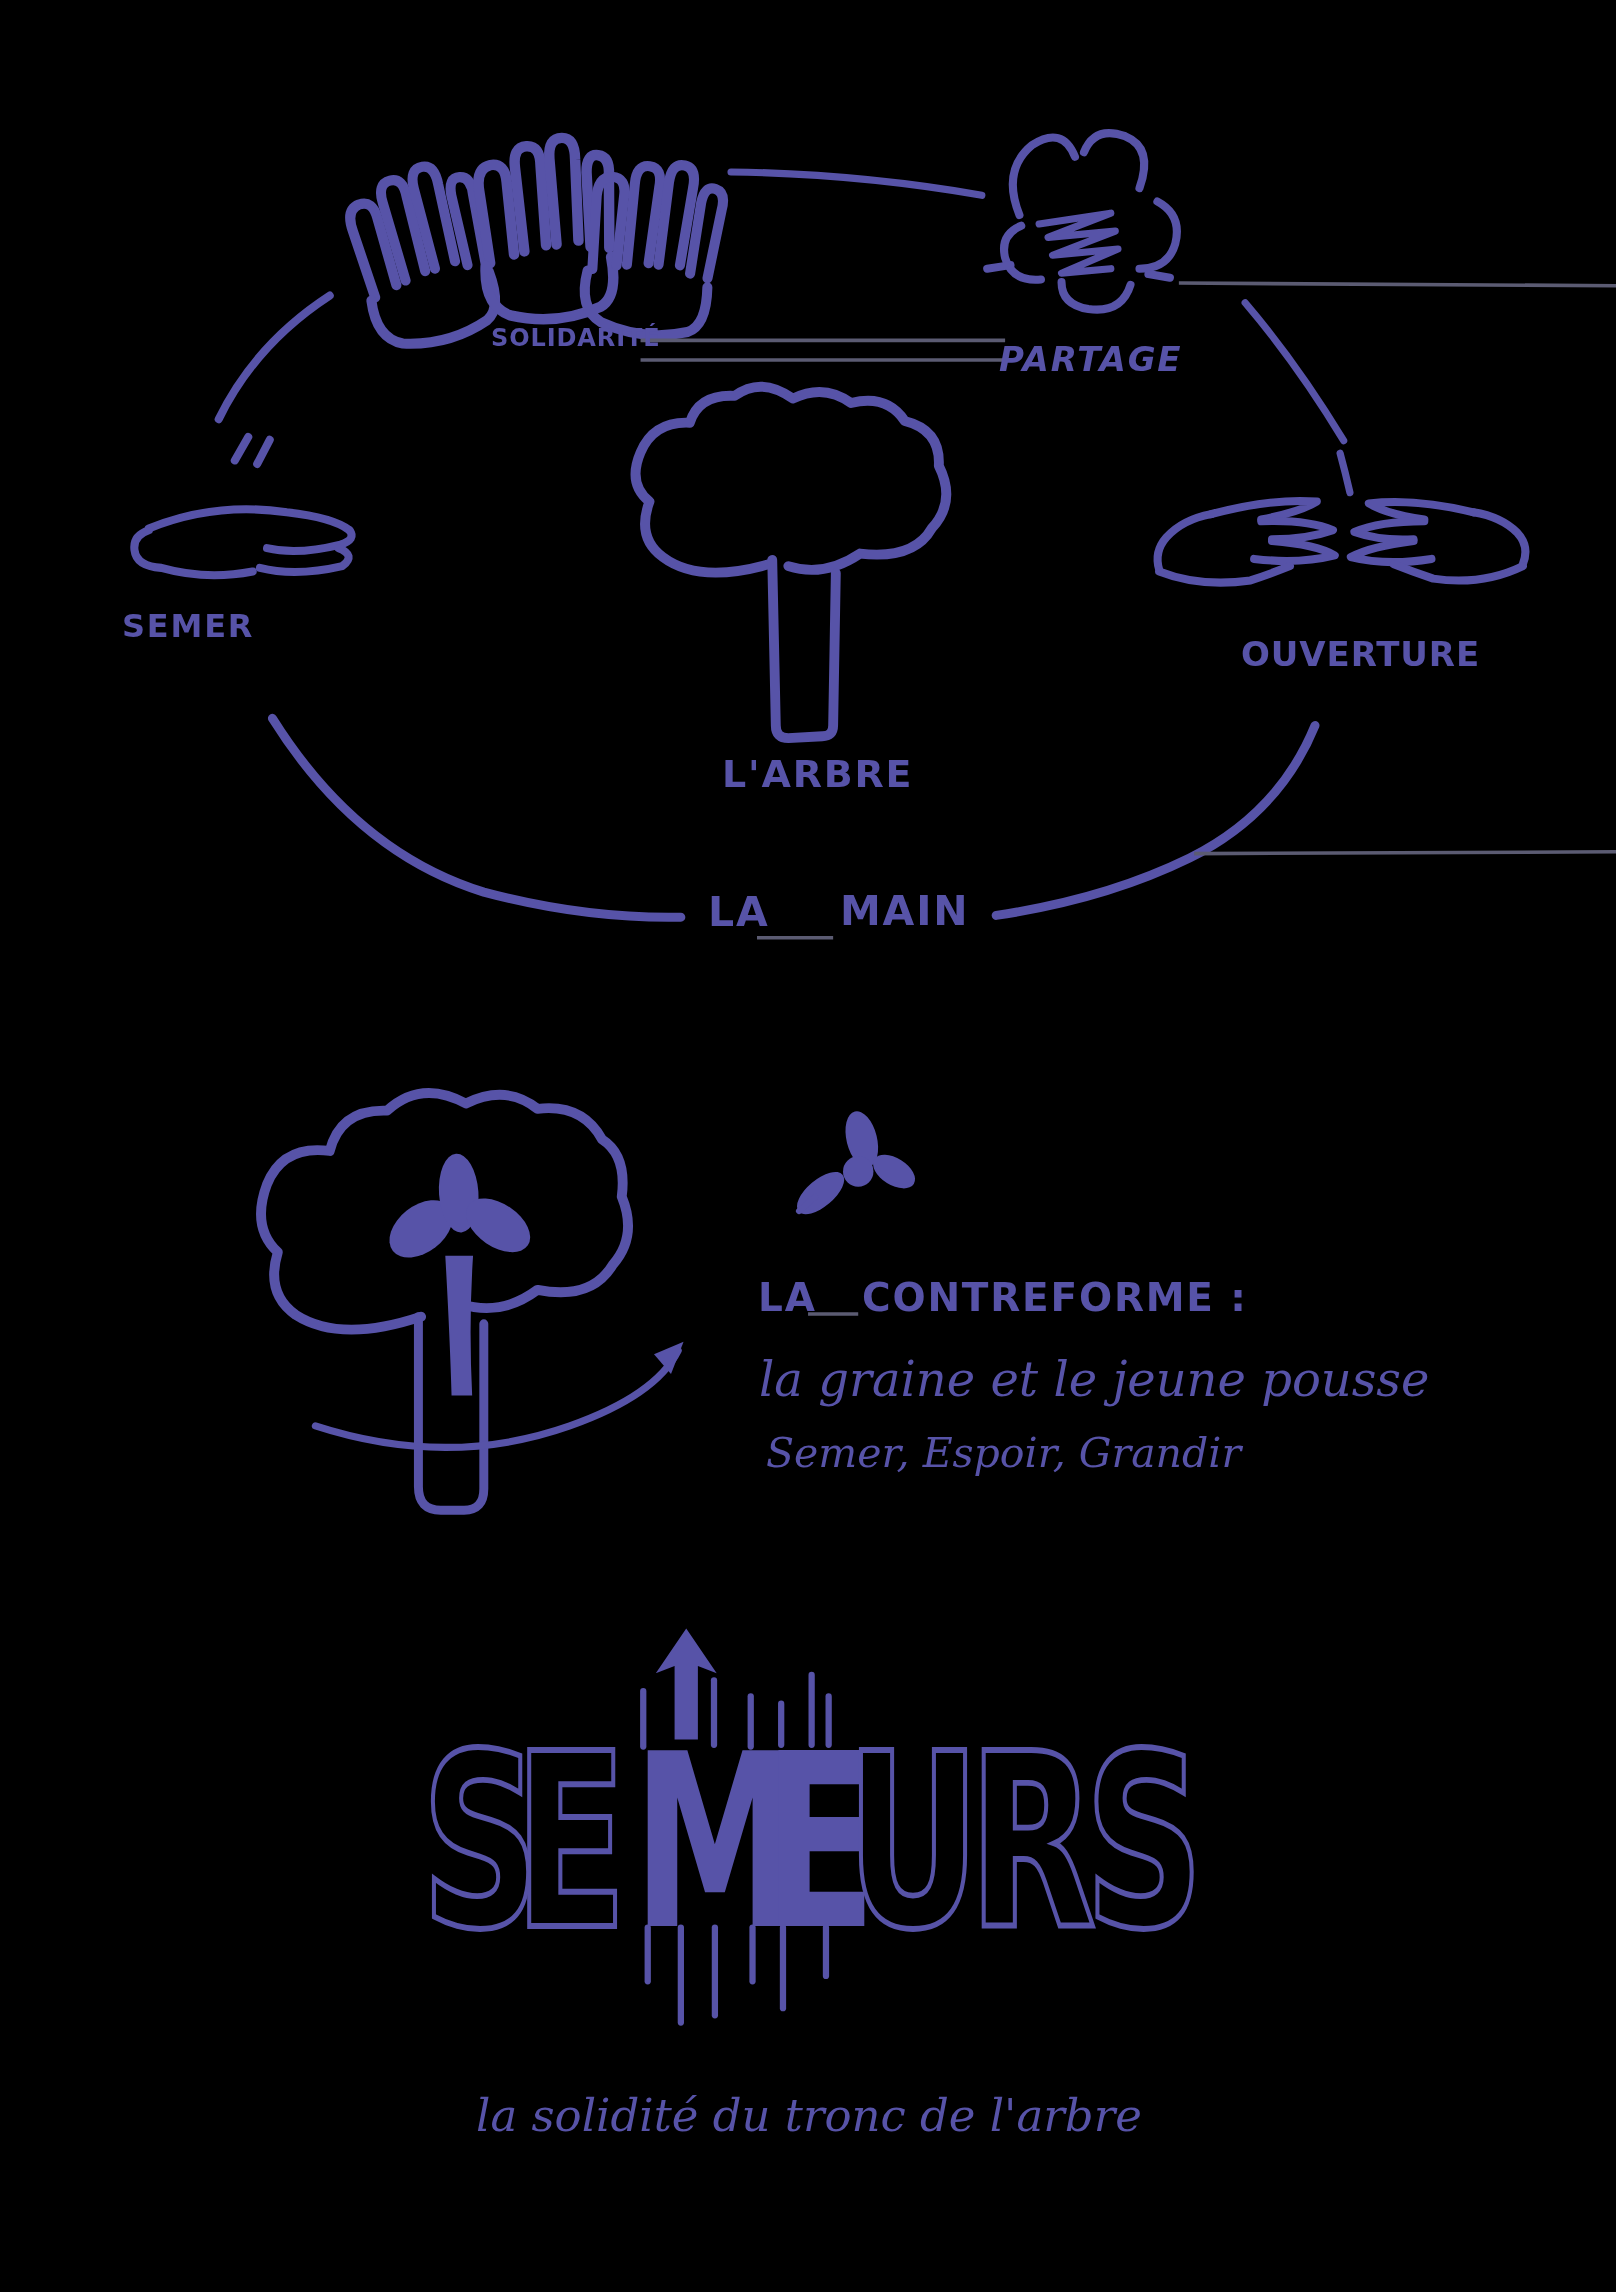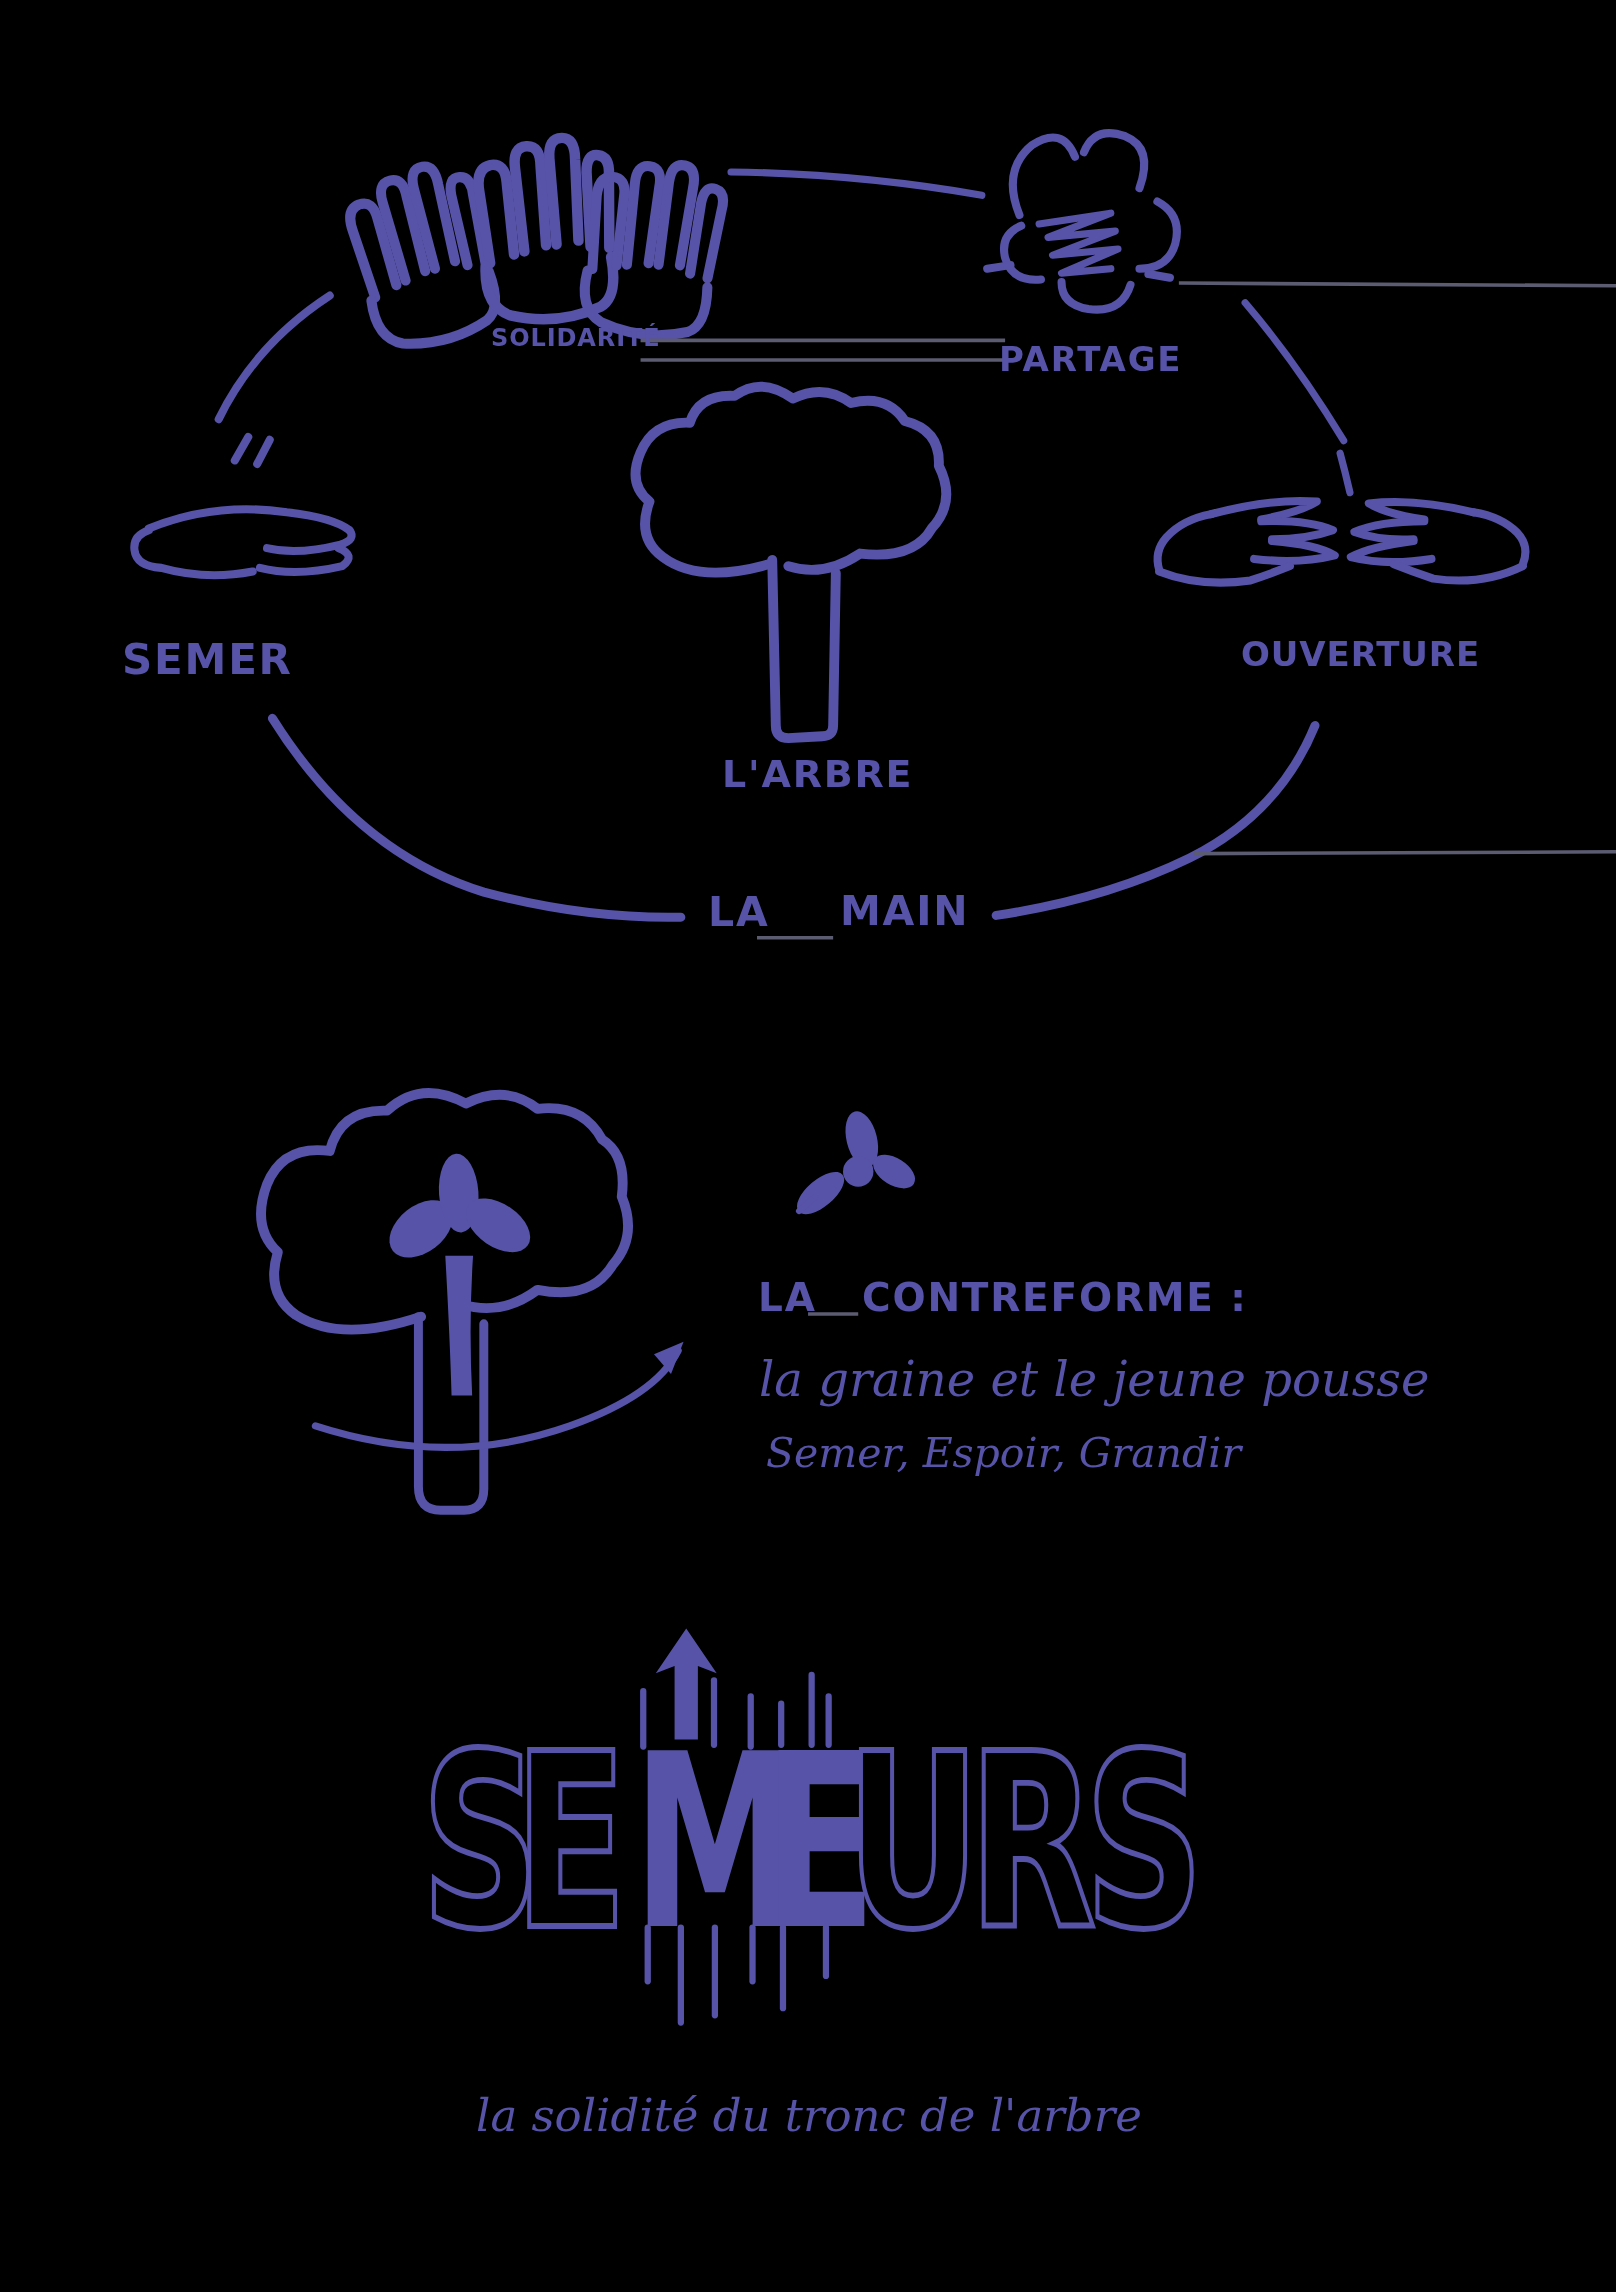--- a/index.html
+++ b/index.html
@@ -133,23 +133,23 @@
       <text x="470" y="0" textLength="230" fill="none" stroke="#5753a8" stroke-width="5" vector-effect="non-scaling-stroke">SE</text>
       <text x="706" y="0" textLength="140" fill="#5753a8">M</text>
       <text x="852" y="0" textLength="86" fill="#5753a8">E</text>
       <text x="944" y="0" textLength="400" fill="none" stroke="#5753a8" stroke-width="5" vector-effect="non-scaling-stroke">URS</text>
     </g>
   </g>
 </svg>
 
 <div class="lbl" style="left:491px;top:324px;font-size:24px;letter-spacing:0.9px;">SOLIDARITÉ</div>
 
-<div class="lbl" style="left:999px;top:339px;font-size:34px;">PARTAGE</div>
+<div class="lbl" style="left:999px;top:339px;font-size:34px;font-style:italic;">PARTAGE</div>
 
-<div class="lbl" style="left:122px;top:607px;font-size:42px;margin-top:28px;">SEMER</div>
+<div class="lbl" style="left:122px;top:607px;font-size:32px;">SEMER</div>
 
 <div class="lbl" style="left:1241px;top:634px;font-size:34px;letter-spacing:0.9px;">OUVERTURE</div>
 
 <div class="lbl" style="left:722px;top:752px;font-size:38px;">L'ARBRE</div>
 
 <div class="lbl" style="left:708px;top:888px;font-size:41px;">LA</div>
 <div class="lbl" style="left:840px;top:887px;font-size:41px;">MAIN</div>
 
 <div class="lbl" style="left:758px;top:1275px;font-size:39px;">LA</div>
 <div class="lbl" style="left:862px;top:1275px;font-size:39px;">CONTREFORME :</div>

